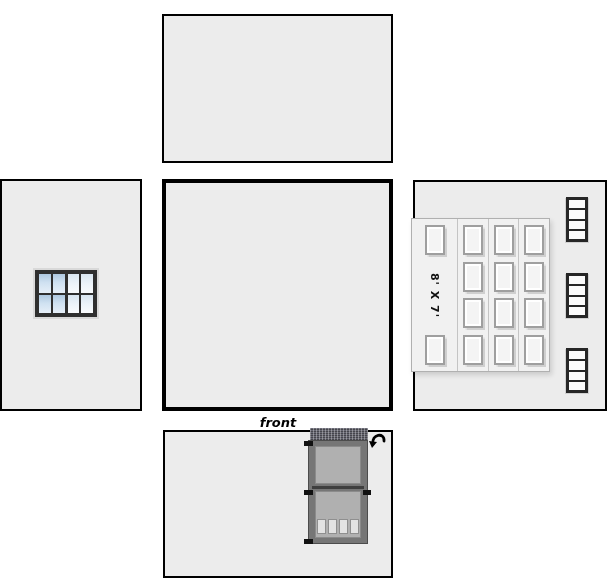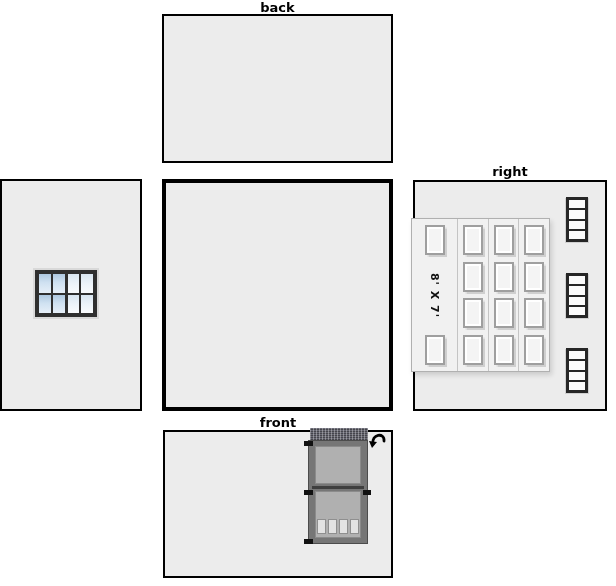--- a/index.html
+++ b/index.html
@@ -28,21 +28,21 @@
     border:4px solid var(--wall-border,#000);
     box-sizing:border-box;
   }
   .wall-label {
     position:absolute; font-weight:bold; font-size:13px; line-height:13px;
     color:#000; text-align:center;
   }
   .lbl-back  { left:162px; top:1px;   width:231px; }
   .lbl-left  { left:0;     top:163px; width:142px; }
   .lbl-right { left:413px; top:165px; width:194px; }
-  .lbl-front { left:163px; top:416px; width:230px; }
+  .lbl-front { left:163px; top:416px; width:230px;font-style:italic; }
 
   
   .lw {
     position:absolute; left:33px; top:89px; width:62px; height:47px;
     background:var(--window-frame,#2f2f2f);
     box-shadow:0 0 0 2px #d9d9d9;
     box-sizing:border-box; padding:4px;
     display:flex; gap:3px;
   }
   .sash { flex:1; display:grid; grid-template-columns:1fr 1fr; grid-template-rows:1fr 1fr; gap:2px; }
@@ -115,22 +115,20 @@
   .hinge.h2 { top:49px; }
   .hinge.h3 { bottom:-1px; }
   .knob { position:absolute; right:-4px; top:49px; width:8px; height:5px; background:#111; }
   .swing { position:absolute; left:204px; top:-2px; width:20px; height:18px; z-index:3; }
 </style>
 </head>
 <body>
 
 <div class="canvas">
 
-  <div class="wall-label lbl-back">back</div>
-  <div class="wall-label lbl-right">right</div>
   <div class="wall-label lbl-front">front</div>
 
   <div class="wall back"></div>
 
   <div class="wall left">
     <div class="lw">
       <div class="sash left-sash">
           <div class="pane"></div>
           <div class="pane"></div>
           <div class="pane"></div>

